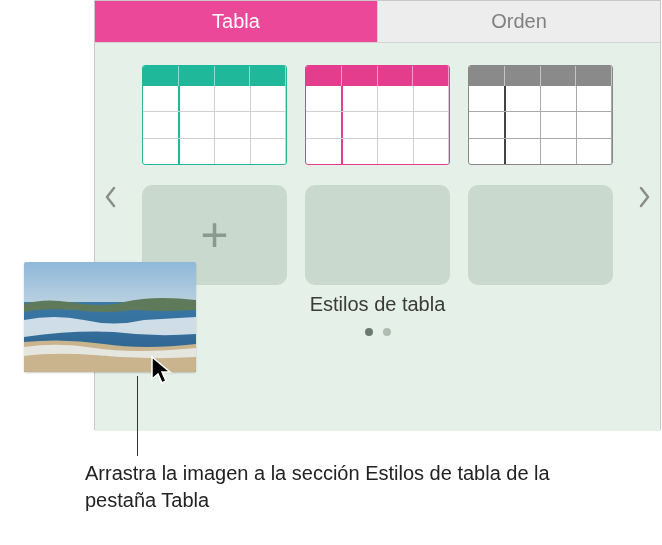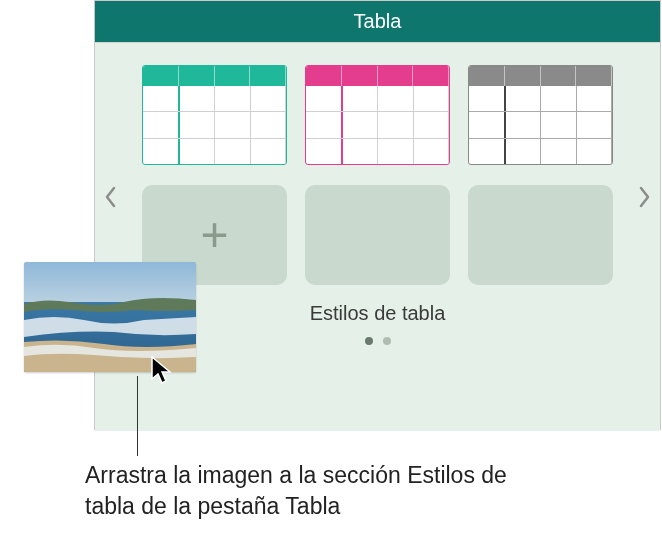--- a/index.html
+++ b/index.html
@@ -38,21 +38,21 @@
       font-size: 20px;
       color: #808080;
       border-right: 1px solid #d4d4d4;
       cursor: pointer;
       background: #ededed;
     }
     .tab:last-child {
       border-right: none;
     }
     .tab.active {
-      background: #0f766e;
+      background: #ec4899;
       color: #ffffff;
       font-weight: 500;
     }
     .styles-container {
       background: #e5f0e8;
       height: 388px;
       position: relative;
       padding-top: 22px;
     }
     .nav-arrow {
@@ -148,21 +148,21 @@
     .add-plus {
       font-size: 48px;
       color: #8a9a8d;
       font-weight: 200;
       line-height: 1;
     }
     .section-label {
       text-align: center;
       font-size: 20px;
       color: #3a3a3a;
-      margin-top: 17px;
+      margin-top: 8px;
     }
     .page-dots {
       display: flex;
       justify-content: center;
       gap: 10px;
       margin-top: 12px;
     }
     .dot {
       width: 8px;
       height: 8px;
@@ -198,32 +198,35 @@
       width: 1px;
       height: 80px;
       background: #333;
       z-index: 5;
     }
     .callout-text {
       position: absolute;
       left: 85px;
       top: 460px;
       width: 470px;
-      font-size: 23px;
+      font-size: 20px;
       line-height: 1.35;
       color: #222;
     }
   </style>
 </head>
 <body>
 
 <div class="panel">
   <div class="tab-bar">
     <div class="tab active">
       <span>Tabla</span>
+    </div>
+    <div class="tab">
+      <span>Orden</span>
     </div>
   </div>
 
   <div class="styles-container">
 
     <div class="nav-arrow nav-left">
       <svg width="14" height="24" viewBox="0 0 14 24">
         <polyline points="11,3 4,12 11,21" fill="none" stroke="#8c8c8c" stroke-width="2.5" stroke-linecap="round" stroke-linejoin="round"></polyline>
       </svg>
     </div>

